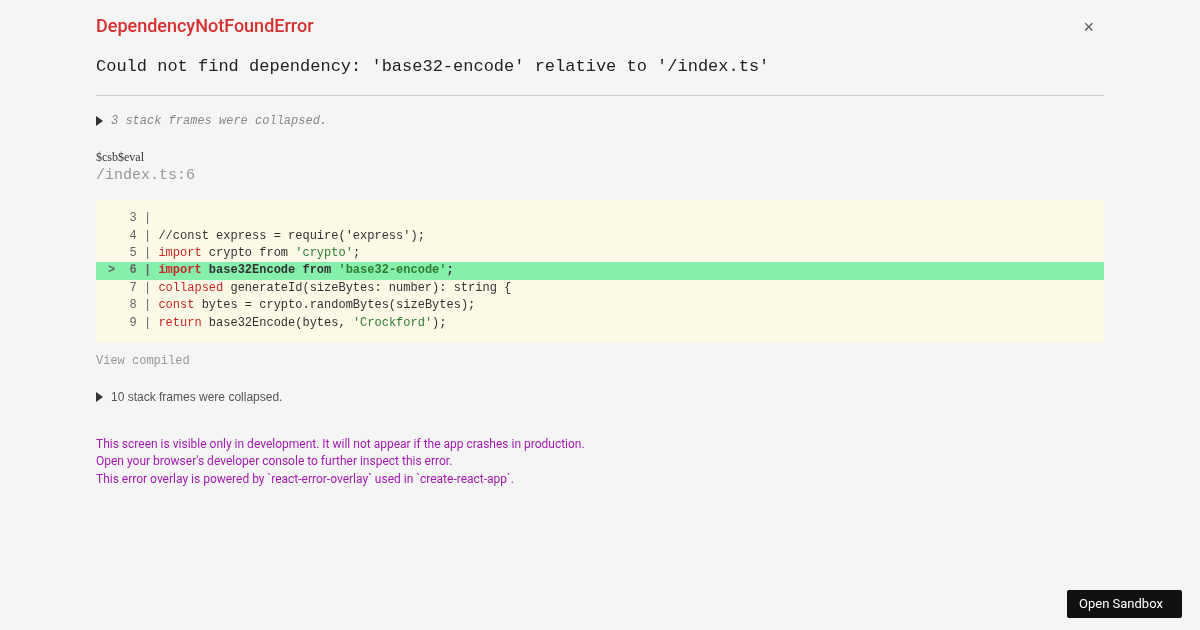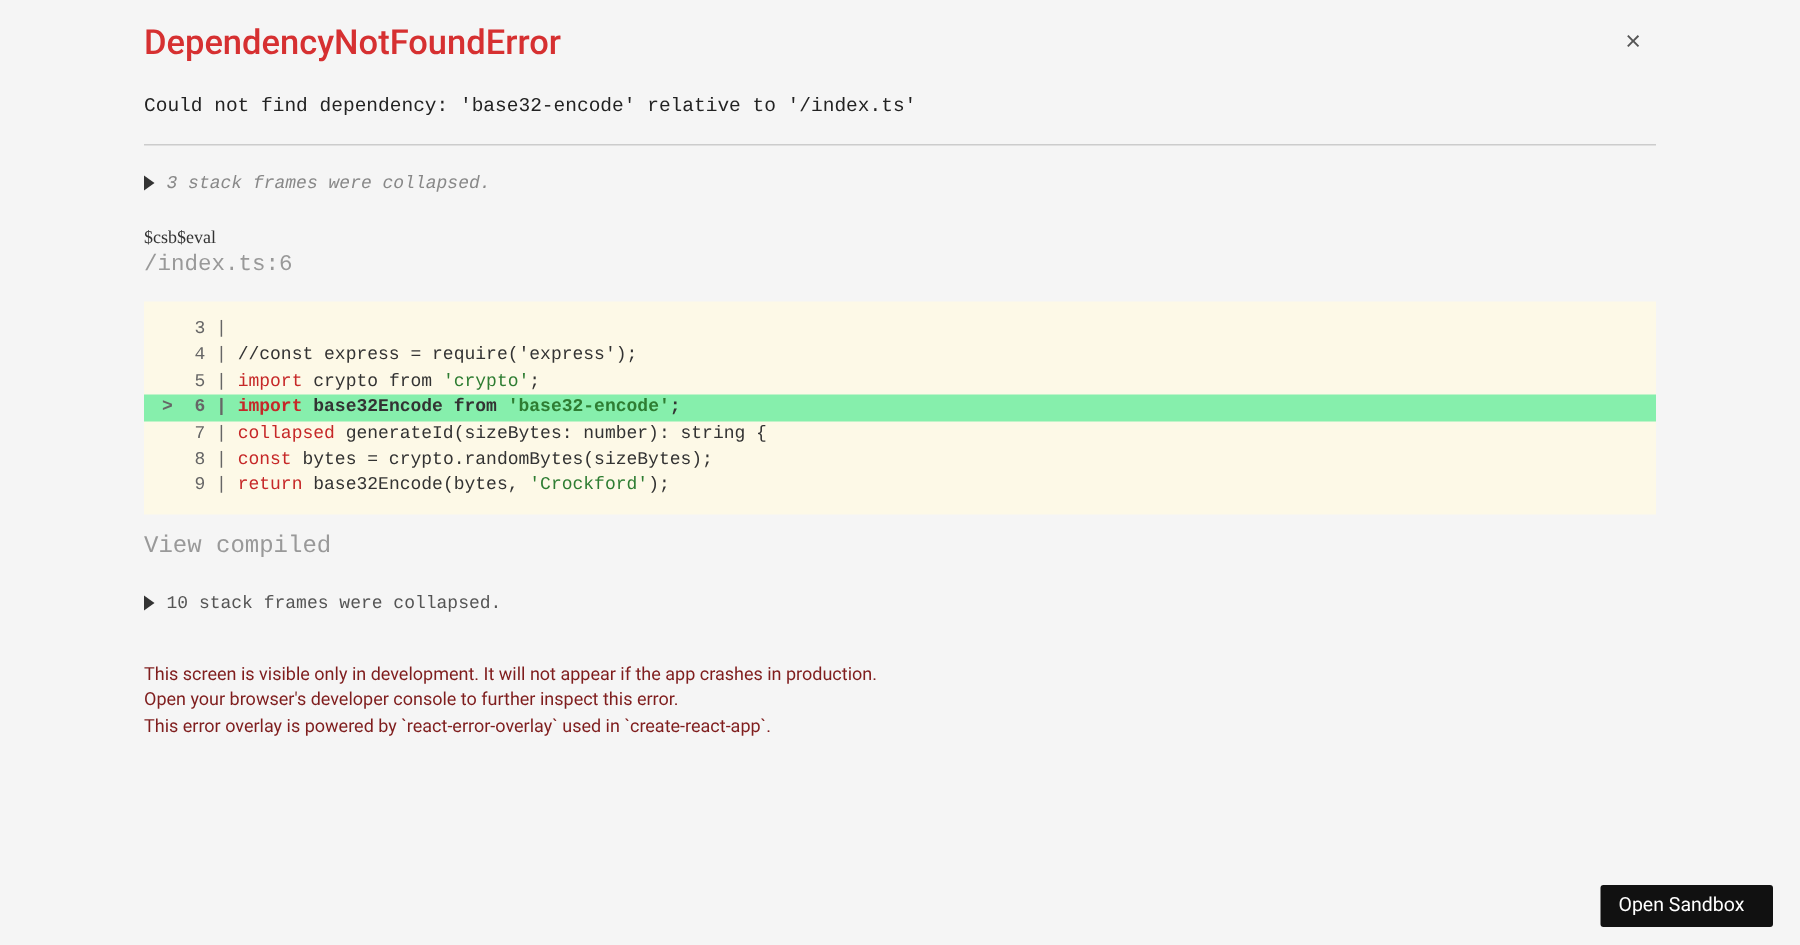--- a/index.html
+++ b/index.html
@@ -13,37 +13,37 @@
       width: 1200px;
       height: 630px;
       overflow: hidden;
       position: relative;
     }
     .container {
       padding: 14px 96px 0 96px;
     }
     .error-title {
       color: #d63031;
-      font-size: 23px;
+      font-size: 18px;
       font-weight: 500;
       line-height: 1.3;
     }
     .close-btn {
       position: absolute;
       top: 18px;
       right: 106px;
       font-size: 18px;
       color: #555;
       cursor: pointer;
       line-height: 1;
       font-family: Arial, sans-serif;
     }
     .error-message {
       font-family: Menlo, Consolas, "Courier New", monospace;
-      font-size: 13px;
+      font-size: 17px;
       color: #222;
       margin-top: 18px;
       margin-bottom: 16px;
       line-height: 1.4;
     }
     .divider {
       border: none;
       border-top: 1px solid #ccc;
       margin-bottom: 18px;
     }
@@ -98,40 +98,40 @@
     .gutter {
       color: #666;
       display: inline;
     }
     .kw { color: #c62828; }
     .str { color: #2e7d32; }
     .plain { color: #333; }
     .comment { color: #333; }
     .link-compiled {
       font-family: Menlo, Consolas, "Courier New", monospace;
-      font-size: 16px;
+      font-size: 12px;
       color: #999;
       margin-top: 12px;
       display: inline-block;
       cursor: pointer;
       margin-bottom: 22px;
     }
     .collapse-line-2 {
-      font-family: Liberation Mono, monospace;
+      font-family: Liberation Sans, sans-serif;
       font-size: 12px;
       color: #555;
       cursor: pointer;
       display: flex;
       align-items: center;
       gap: 8px;
       margin-bottom: 32px;
     }
     .footer-text {
       font-size: 12px;
-      color: #7f1d1d;
+      color: #a21caf;
       line-height: 1.45;
     }
     .open-sandbox {
       position: absolute;
       bottom: 12px;
       right: 18px;
       background: #111;
       color: #fff;
       font-size: 13px;
       padding: 6px 12px;

